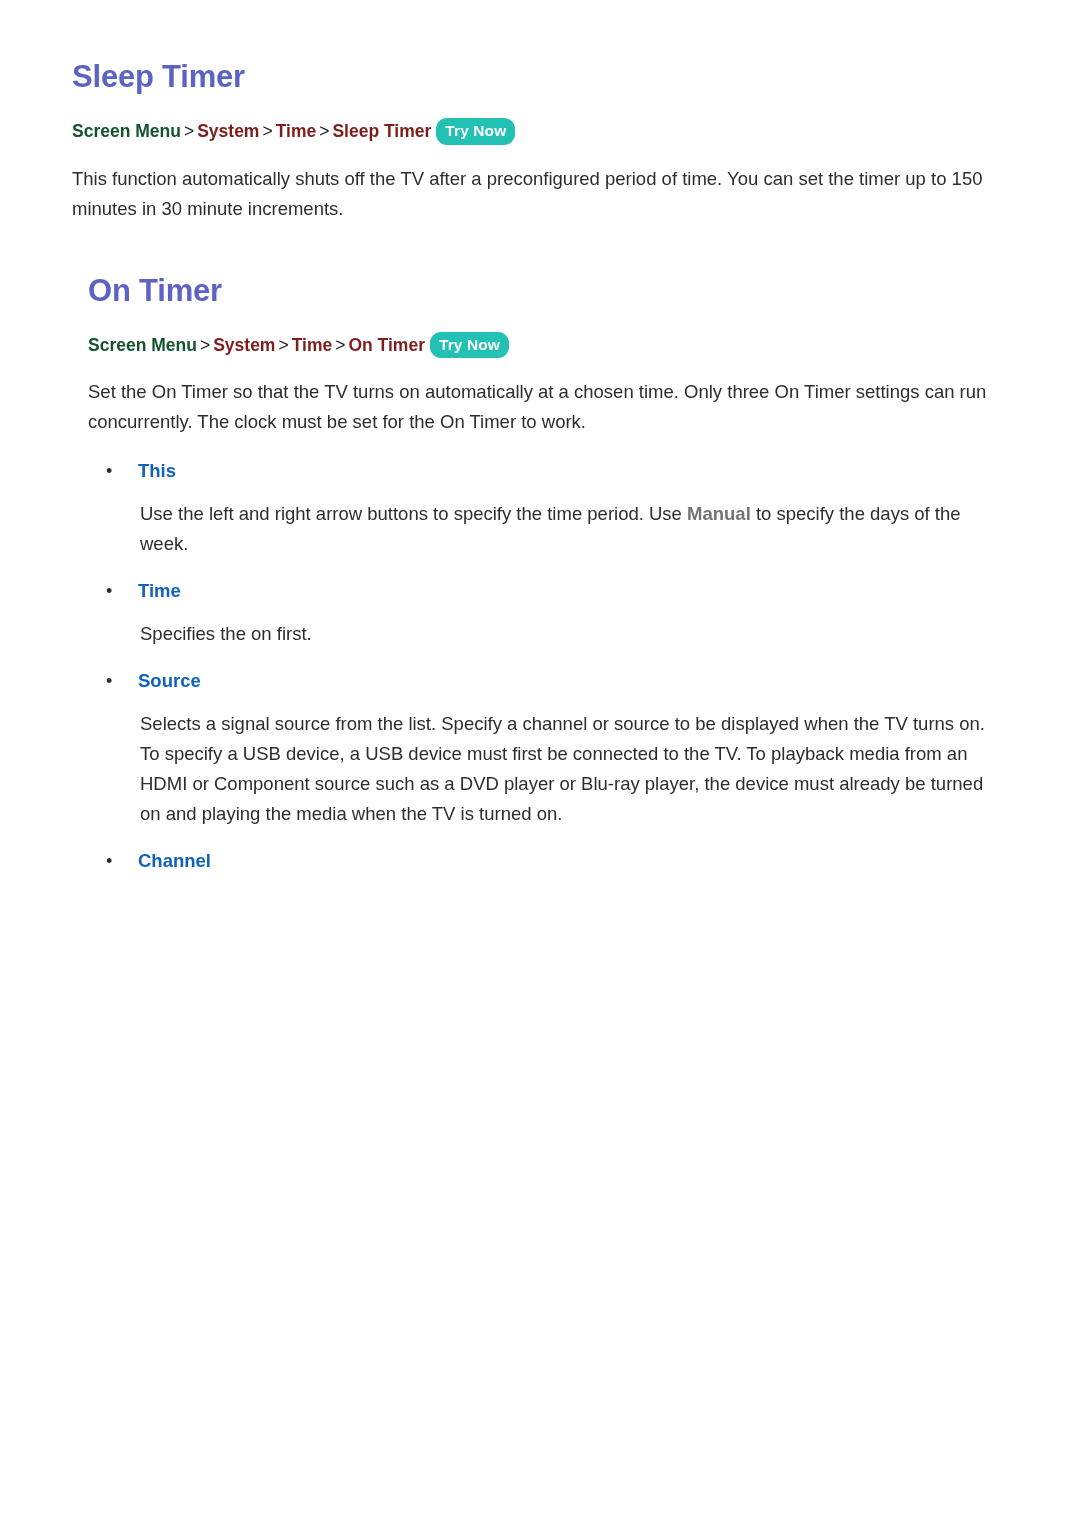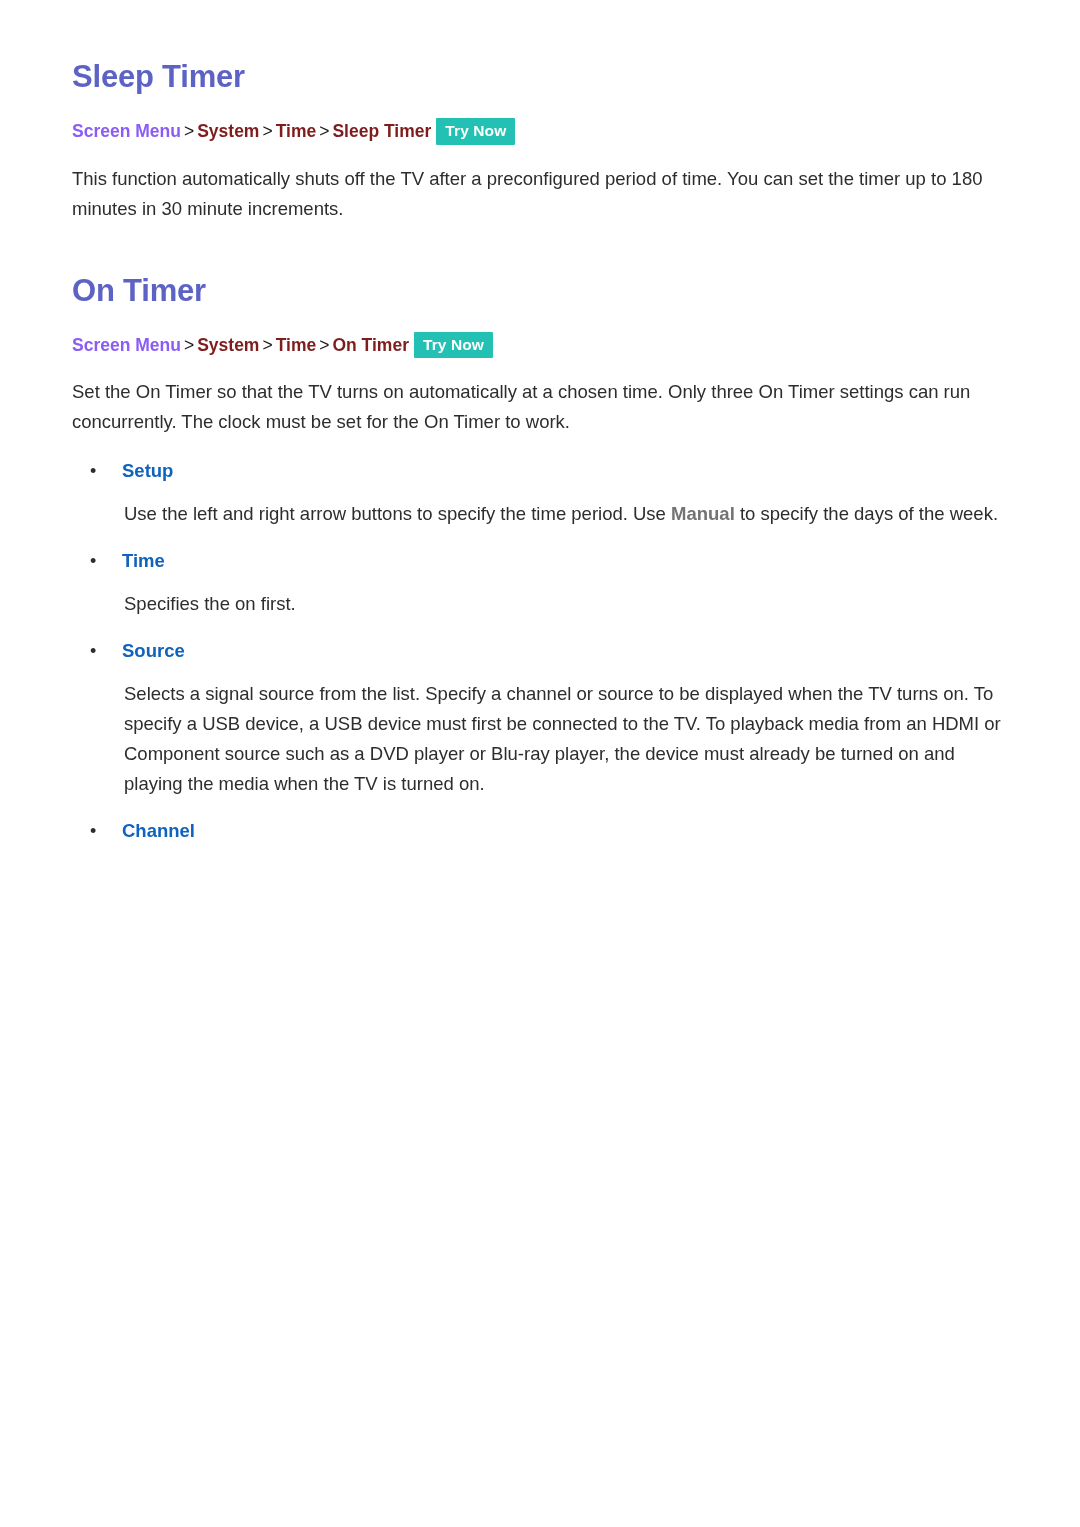--- a/index.html
+++ b/index.html
@@ -35,53 +35,54 @@
   h1.section-title {
     font-size: 31px;
     line-height: 38px;
     font-weight: bold;
     color: #5d63c4;
     margin: 0 0 22px 0;
     letter-spacing: -0.2px;
   }
   .section + .section {
     margin-top: 48px;
+    margin-left: 16px;
   }
 
   
   .breadcrumb {
     font-size: 17.5px;
     line-height: 26px;
     font-weight: bold;
     color: #161616;
     margin: 0 0 18px 0;
     white-space: nowrap;
   }
   .breadcrumb .crumb-root {
-    color: #8b5cf6;
+    color: #14532d;
     font-weight: bold;
   }
   .breadcrumb .crumb-link {
     color: #7f1d1d;
     font-weight: bold;
   }
   .breadcrumb .crumb-sep {
     color: #161616;
     font-weight: normal;
     padding: 0 3px;
   }
   .try-now {
     display: inline-block;
     background: #22c1b4;
     color: #ffffff;
     font-size: 15.5px;
     font-weight: bold;
     line-height: 1;
     padding: 5px 9px 6px 9px;
-    border-radius: 1px;
+    border-radius: 11px;
     margin-left: 5px;
     position: relative;
     top: -1px;
     letter-spacing: 0.1px;
   }
 
   
   p.body-text {
     font-size: 18.5px;
     line-height: 30px;
@@ -144,38 +145,38 @@
 <div class="page">
   <div class="content">
 
     <div class="section">
       <h1 class="section-title">Sleep Timer</h1>
 
       <div class="breadcrumb">
         <span class="crumb-root">Screen Menu</span><span class="crumb-sep">&gt;</span><span class="crumb-link">System</span><span class="crumb-sep">&gt;</span><span class="crumb-link">Time</span><span class="crumb-sep">&gt;</span><span class="crumb-link">Sleep Timer</span><span class="try-now">Try Now</span>
       </div>
 
-      <p class="body-text">This function automatically shuts off the TV after a preconfigured period of time. You can set the timer up to 180 minutes in 30 minute increments.</p>
+      <p class="body-text">This function automatically shuts off the TV after a preconfigured period of time. You can set the timer up to 150 minutes in 30 minute increments.</p>
     </div>
 
     <div class="section">
       <h1 class="section-title">On Timer</h1>
 
       <div class="breadcrumb">
         <span class="crumb-root">Screen Menu</span><span class="crumb-sep">&gt;</span><span class="crumb-link">System</span><span class="crumb-sep">&gt;</span><span class="crumb-link">Time</span><span class="crumb-sep">&gt;</span><span class="crumb-link">On Timer</span><span class="try-now">Try Now</span>
       </div>
 
       <p class="body-text">Set the On Timer so that the TV turns on automatically at a chosen time. Only three On Timer settings can run concurrently. The clock must be set for the On Timer to work.</p>
 
       <ul class="bullet-list">
 
         <li>
           <div class="bullet-head">
             <span class="bullet-dot"></span>
-            <span class="bullet-label">Setup</span>
+            <span class="bullet-label">This</span>
           </div>
           <div class="bullet-body">
             <p class="body-text"><span>Use the left and right arrow buttons to specify the time period. Use </span><span class="inline-key">Manual</span><span> to specify the days of the week.</span></p>
           </div>
         </li>
 
         <li>
           <div class="bullet-head">
             <span class="bullet-dot"></span>
             <span class="bullet-label">Time</span>

